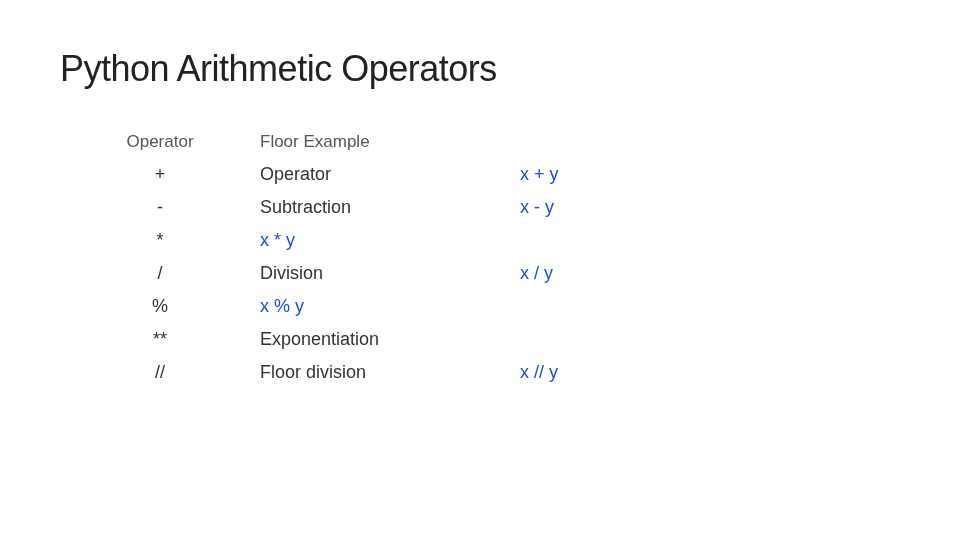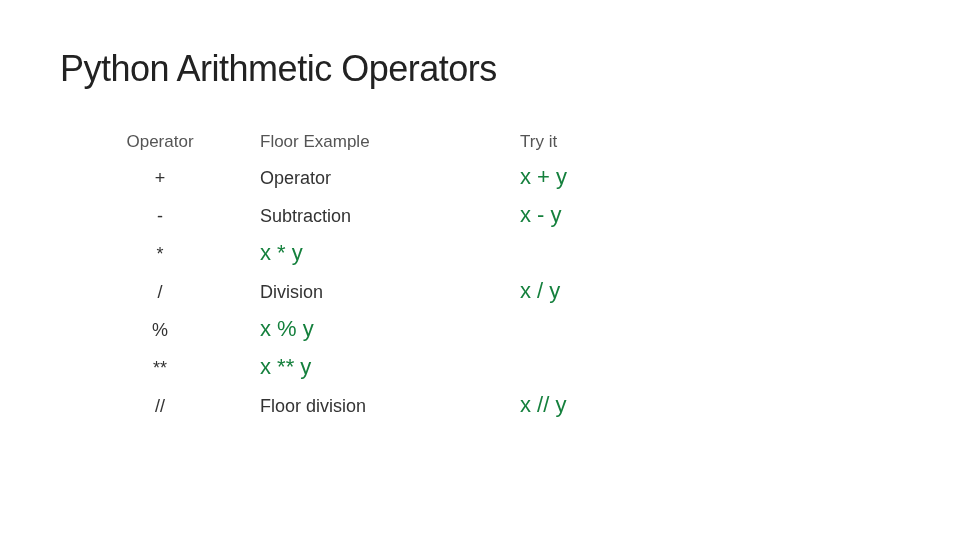--- a/index.html
+++ b/index.html
@@ -53,22 +53,22 @@
 
     .col-name {
       width: 260px;
       font-size: 18px;
       color: #333;
       padding: 6px 0;
     }
 
     .col-tryit {
       width: 200px;
-      font-size: 22px;
-      color: #15803d;
+      font-size: 18px;
+      color: #1d4ed8;
       padding: 6px 0;
     }
 
     .header-row .col-operator,
     .header-row .col-name,
     .header-row .col-tryit {
       font-weight: 400;
       color: #555;
       font-size: 17px;
     }
@@ -77,21 +77,20 @@
 <body>
 
 <div class="page">
   <h1 class="page-title">Python Arithmetic Operators</h1>
 
   <div class="table-container">
 
     <div class="table-row header-row">
       <div class="col-operator">Operator</div>
       <div class="col-name">Floor Example</div>
-      <div class="col-tryit">Try it</div>
     </div>
 
   <div class="table-row">
         <div class="col-operator">+</div>
         <div class="col-name">Operator</div>
         <div class="col-tryit">x + y</div>
       </div>
       <div class="table-row">
         <div class="col-operator">-</div>
         <div class="col-name">Subtraction</div>
@@ -105,21 +104,21 @@
         <div class="col-operator">/</div>
         <div class="col-name">Division</div>
         <div class="col-tryit">x / y</div>
       </div>
       <div class="table-row">
         <div class="col-operator">%</div>
         <div class="col-tryit">x % y</div>
       </div>
       <div class="table-row">
         <div class="col-operator">**</div>
-        <div class="col-tryit">x ** y</div>
+        <div class="col-name">Exponentiation</div>
       </div>
       <div class="table-row">
         <div class="col-operator">//</div>
         <div class="col-name">Floor division</div>
         <div class="col-tryit">x // y</div>
       </div>
     </div>
 </div>
 
 </body></html>

